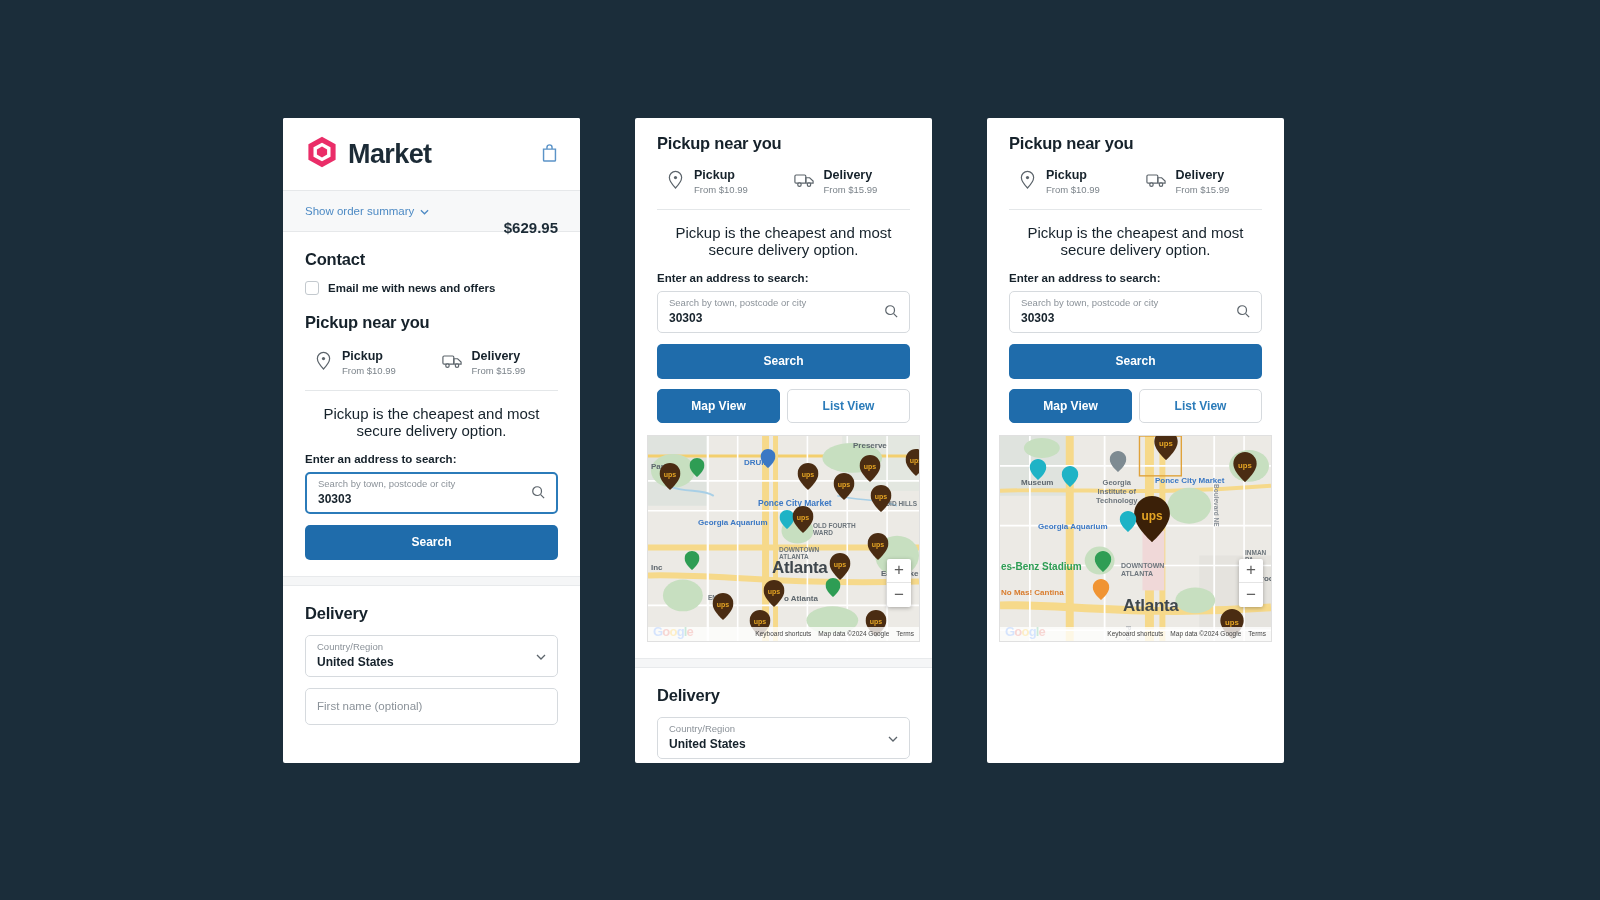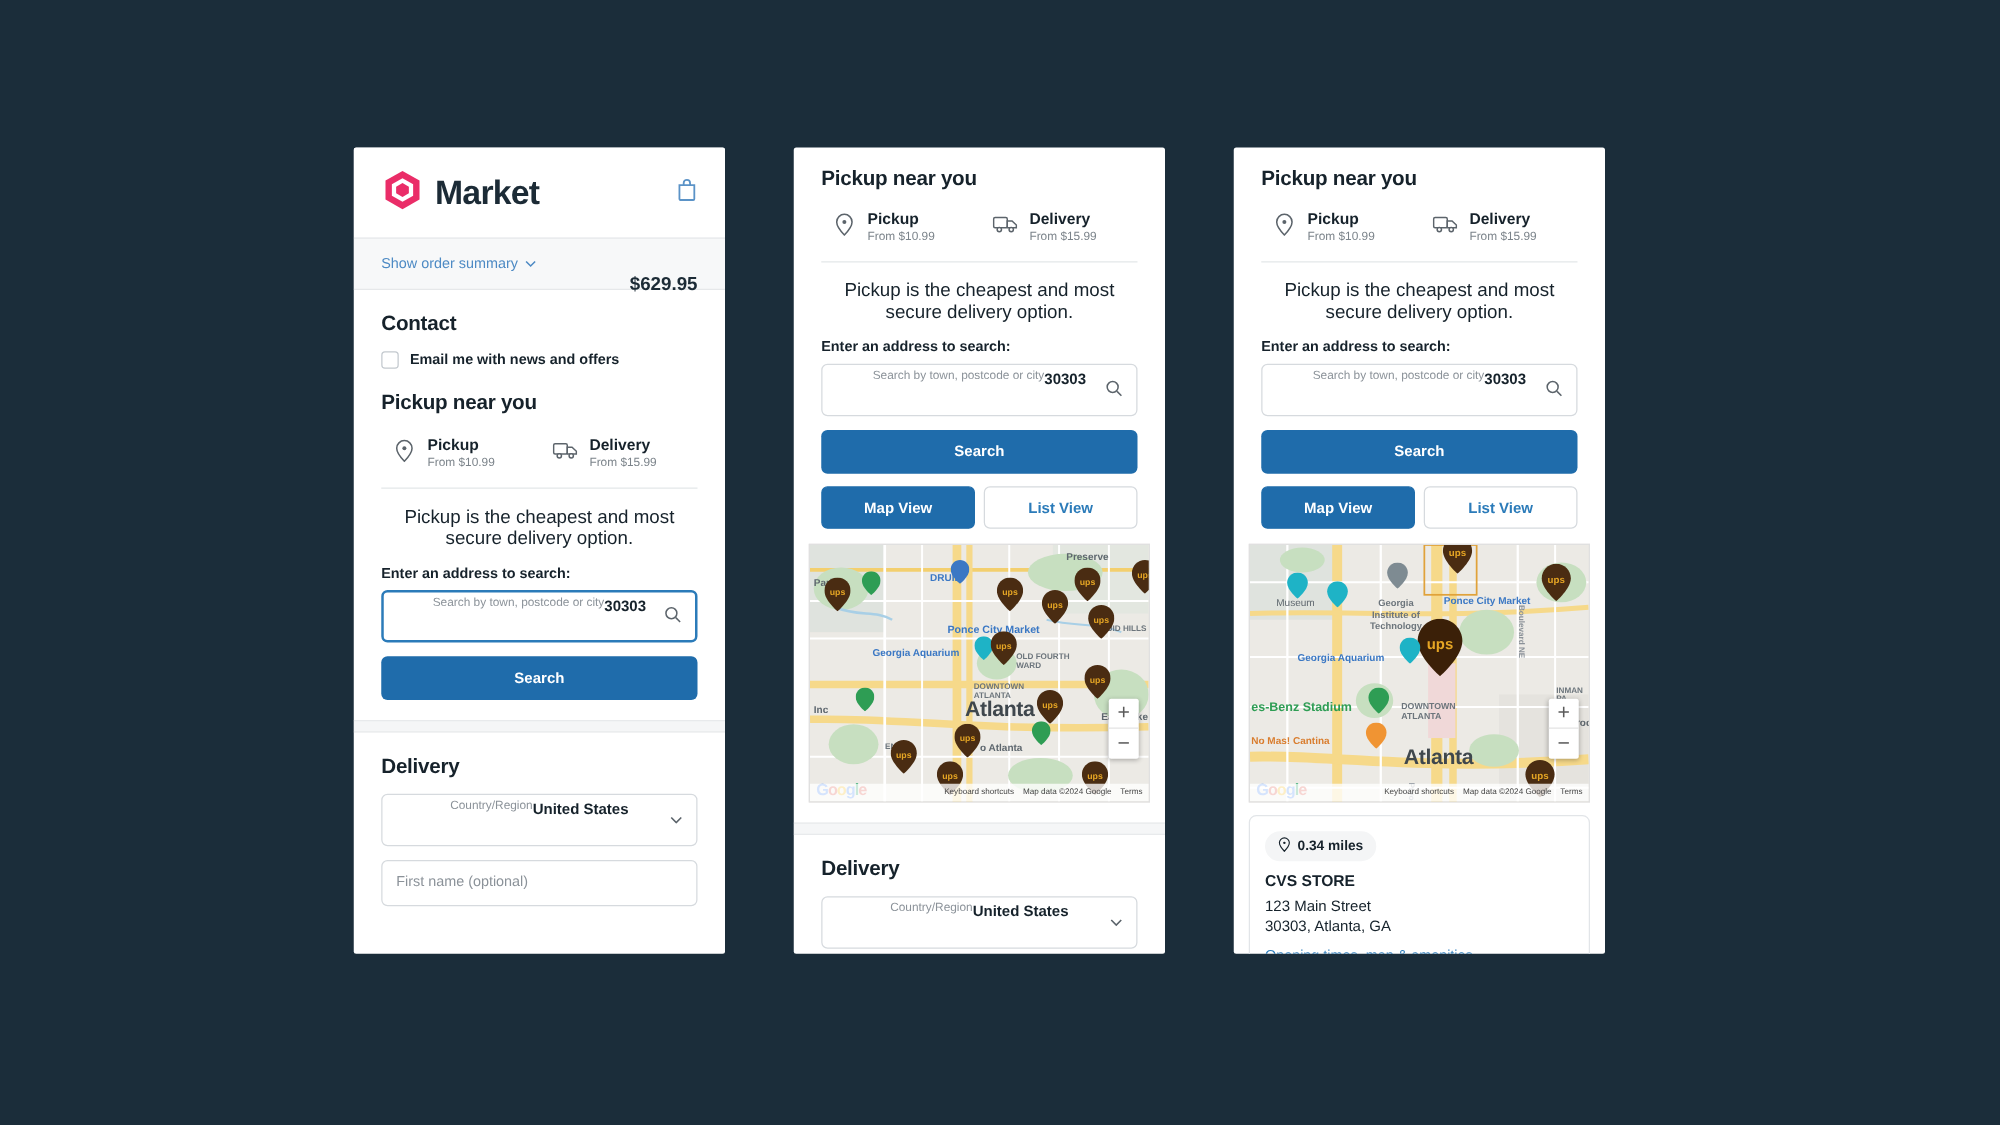--- a/index.html
+++ b/index.html
@@ -60,21 +60,21 @@
   }
 
   
   .field {
     height: 37px; border: 1px solid #d6dade; border-radius: 5px;
     display: flex; align-items: center; padding: 0 11px;
     font-size: 11.5px; color: #8b9299; background: #fff;
     margin-bottom: 11px;
   }
   .field.stacked {
-    flex-direction: row; align-items: flex-start; justify-content: center;
+    flex-direction: column; align-items: flex-start; justify-content: center;
     padding: 3px 11px; height: 42px; position: relative;
   }
   .field.stacked .flabel { font-size: 9.5px; color: #8b9299; line-height: 1.35; }
   .field.stacked .fvalue { font-size: 12px; color: #16222b; font-weight: 600; line-height: 1.35; }
   .field.focused { border: 2px solid #2b7bb9; }
   .field .right-ico { position: absolute; right: 11px; top: 50%; transform: translateY(-50%); color: #5c646b; }
 
   .checkrow { display: flex; align-items: center; gap: 9px; margin-bottom: 4px; }
   .cbox { width: 14px; height: 14px; border: 1px solid #c3c9ce; border-radius: 3px; background:#fff; }
   .checkrow label { font-size: 11.5px; color: #16222b; font-weight: 600; }
@@ -543,21 +543,21 @@
         <path d="M0 195 h272" stroke="#ffffff" stroke-width="1.6" fill="none"></path>
         <ellipse cx="42" cy="12" rx="18" ry="10" fill="#c7dfc0"></ellipse>
         <ellipse cx="190" cy="70" rx="22" ry="18" fill="#c7dfc0"></ellipse>
         <ellipse cx="100" cy="125" rx="15" ry="14" fill="#c7dfc0"></ellipse>
         <ellipse cx="250" cy="30" rx="20" ry="16" fill="#c7dfc0"></ellipse>
         <ellipse cx="196" cy="165" rx="20" ry="13" fill="#c7dfc0"></ellipse>
         <rect x="143" y="95" width="22" height="60" fill="#f0d8d8"></rect>
         <rect x="140" y="0" width="42" height="40" fill="none" stroke="#e0a23a" stroke-width="1.4"></rect>
       </svg>
 
-      <div style="position:absolute;left:1px;top:42px;font-size:8px;font-weight:normal;color:#5e676e;padding-left:20px;">Museum</div>
+      <div style="position:absolute;left:1px;top:42px;font-size:8px;font-weight:bold;color:#5e676e;padding-left:20px;">Museum</div>
       <div style="position:absolute;left:96px;top:42px;font-size:7.5px;font-weight:bold;color:#6c757c;line-height:1.25;text-align:center;">Georgia<br>Institute of<br>Technology</div>
       <div style="position:absolute;left:155px;top:40px;font-size:8px;font-weight:bold;color:#3b78c4;">Ponce City Market</div>
       <div style="position:absolute;left:38px;top:86px;font-size:8px;font-weight:bold;color:#3b78c4;">Georgia Aquarium</div>
       <div style="position:absolute;left:213px;top:48px;font-size:6.5px;font-weight:bold;color:#8b9299;writing-mode:vertical-rl;">Boulevard NE</div>
       <div style="position:absolute;left:245px;top:113px;font-size:6.5px;font-weight:bold;color:#6c757c;">INMAN PA</div>
       <div style="position:absolute;left:255px;top:138px;font-size:8px;font-weight:bold;color:#5e676e;">Kroc S</div>
       <div style="position:absolute;left:1px;top:125px;font-size:10px;font-weight:bold;color:#2e9d54;">es-Benz Stadium</div>
       <div style="position:absolute;left:121px;top:126px;font-size:7px;font-weight:bold;color:#6c757c;line-height:1.25;">DOWNTOWN<br>ATLANTA</div>
       <div style="position:absolute;left:1px;top:152px;font-size:8px;font-weight:bold;color:#d97d2e;">No Mas! Cantina</div>
       <div style="position:absolute;left:123px;top:160px;font-size:17px;font-weight:bold;color:#3f474d;letter-spacing:-0.3px;">Atlanta</div>
@@ -608,31 +608,15 @@
 
       <div class="g-logo"><span style="color:#4285F4">G</span><span style="color:#DB4437">o</span><span style="color:#F4B400">o</span><span style="color:#4285F4">g</span><span style="color:#0F9D58">l</span><span style="color:#DB4437">e</span></div>
 
       <div class="map-attrib">
         <span>Keyboard shortcuts</span>
         <span>Map data ©2024 Google</span>
         <span>Terms</span>
       </div>
     </div>
 
-    <div class="store-card">
-      <div class="dist-badge">
-        <span>
-          <svg width="11" height="13" viewBox="0 0 18 20" fill="none" stroke="#16222b" stroke-width="1.5">
-            <path d="M9 19 C9 19 15.5 12.3 15.5 8 A6.5 6.5 0 0 0 2.5 8 C2.5 12.3 9 19 9 19 Z"></path>
-            <circle cx="9" cy="8" r="1.6" fill="#16222b" stroke="none"></circle>
-          </svg>
-        </span>
-        <span>0.34 miles</span>
-      </div>
-      <div class="store-name">CVS STORE</div>
-      <div class="store-addr">123 Main Street</div>
-      <div class="store-addr">30303, Atlanta, GA</div>
-      <div class="store-link">Opening times, map &amp; amenities</div>
-      
-    </div>
   </div>
 
 </div>
 
 </body></html>

